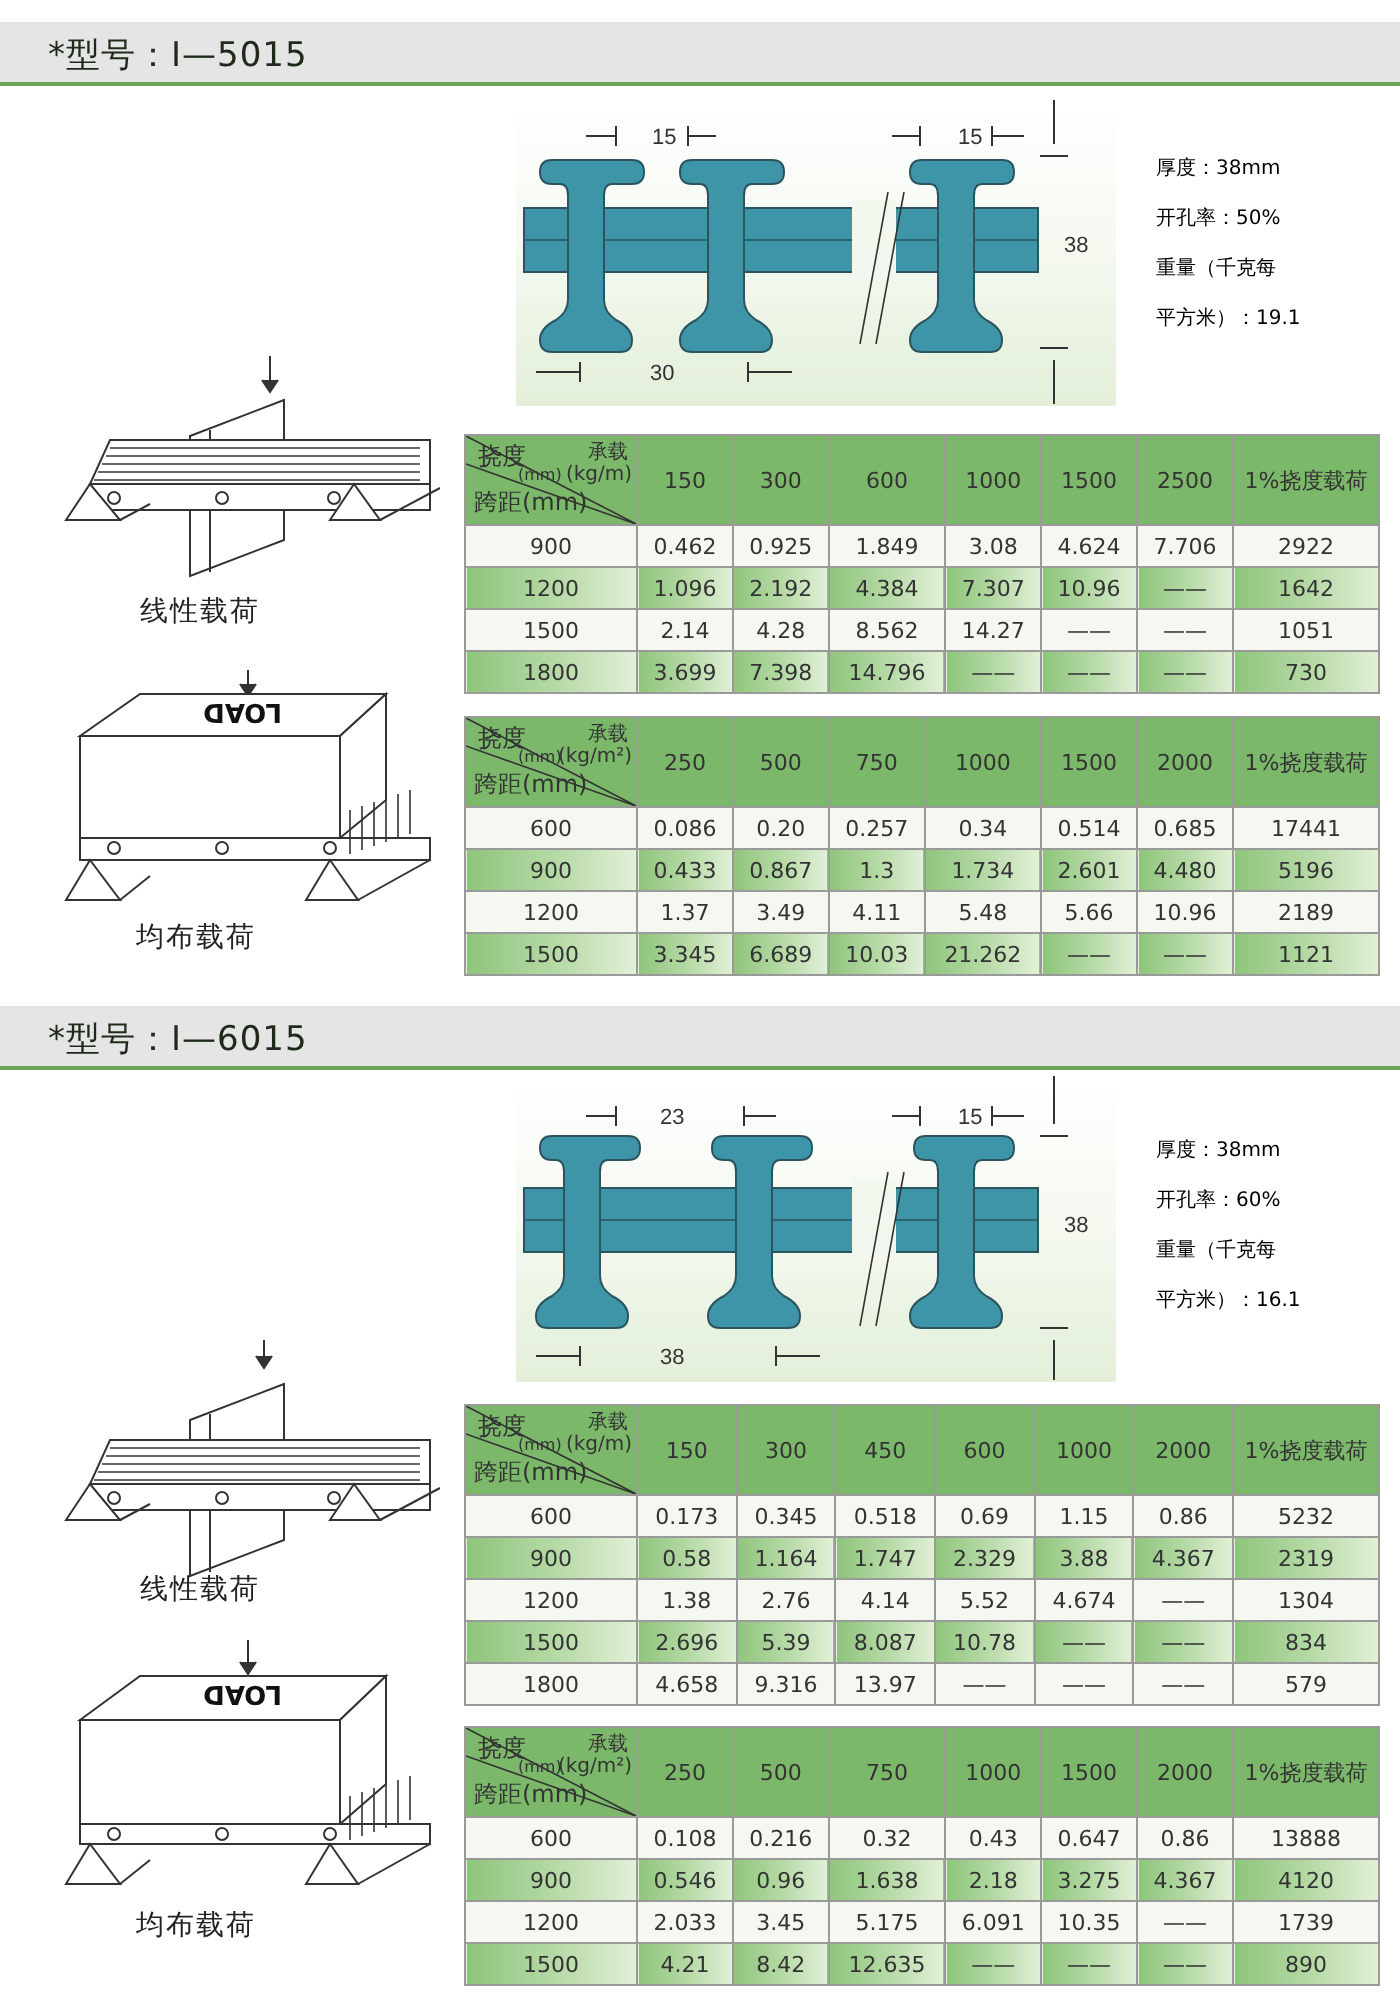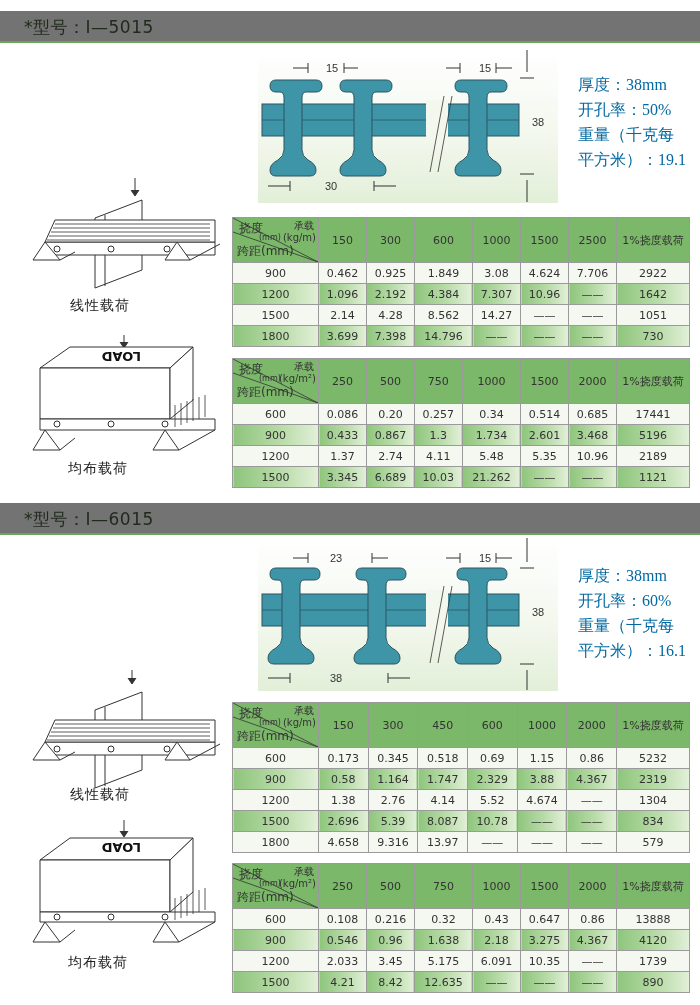--- a/index.html
+++ b/index.html
@@ -1,24 +1,24 @@
 <!DOCTYPE html>
 <html><head>
 <meta charset="utf-8">
 <style>
   html, body { margin:0; padding:0; }
   body { width:700px; height:1005px; background:#ffffff; position:relative; overflow:hidden;
          font-family:"DejaVu Sans", sans-serif; color:#333; }
-  .banner { position:absolute; left:0; width:700px; height:32px; background:#737373;
+  .banner { position:absolute; left:0; width:700px; height:32px; background:#e5e5e5;
             box-shadow: inset 0 -2px 0 #6aa65a; }
   .banner span { position:absolute; left:24px; top:5px; font-size:17px; color:#1e2a1a;
                  font-family:"DejaVu Sans", sans-serif; letter-spacing:0.5px; }
   .diagram { position:absolute; left:258px; width:300px; height:153px;
              background:linear-gradient(180deg,#ffffff 0%, #f3f8ee 55%, #e3efd9 100%); }
-  .specs { position:absolute; left:578px; font-size:16px; color:#0369a1; line-height:25px;font-family:Liberation Serif, serif; }
+  .specs { position:absolute; left:578px; font-size:10px; color:#000000; line-height:25px; }
   .specs div { white-space:nowrap; }
   table.grid { position:absolute; left:232px; border-collapse:collapse; font-size:11px; color:#333; }
   table.grid td, table.grid th { border:1px solid #9a9a9a; text-align:center; padding:0; }
   table.grid th { background:#7cb86a; color:#333; font-weight:normal; }
   table.grid th.corner { width:85px; position:relative; }
   table.grid tr.odd td { background:#f5f8f0; }
   table.grid tr.even td { background:linear-gradient(90deg,#8ec57c 0%, #b8dba8 55%, #e2f0d8 100%); }
   .corner-box { position:relative; width:85px; height:100%; }
   .corner-box svg { position:absolute; left:0; top:0; }
   .c-tl { position:absolute; left:6px; top:2px; font-size:12px; }
@@ -239,30 +239,30 @@
     <td>0.685</td>
     <td>17441</td>
   </tr>
   <tr class="even" style="height:21px;">
     <td>900</td>
     <td>0.433</td>
     <td>0.867</td>
     <td>1.3</td>
     <td>1.734</td>
     <td>2.601</td>
-    <td>3.468</td>
+    <td>4.480</td>
     <td>5196</td>
   </tr>
   <tr class="odd" style="height:21px;">
     <td>1200</td>
     <td>1.37</td>
-    <td>2.74</td>
+    <td>3.49</td>
     <td>4.11</td>
     <td>5.48</td>
-    <td>5.35</td>
+    <td>5.66</td>
     <td>10.96</td>
     <td>2189</td>
   </tr>
   <tr class="even" style="height:21px;">
     <td>1500</td>
     <td>3.345</td>
     <td>6.689</td>
     <td>10.03</td>
     <td>21.262</td>
     <td>——</td>

